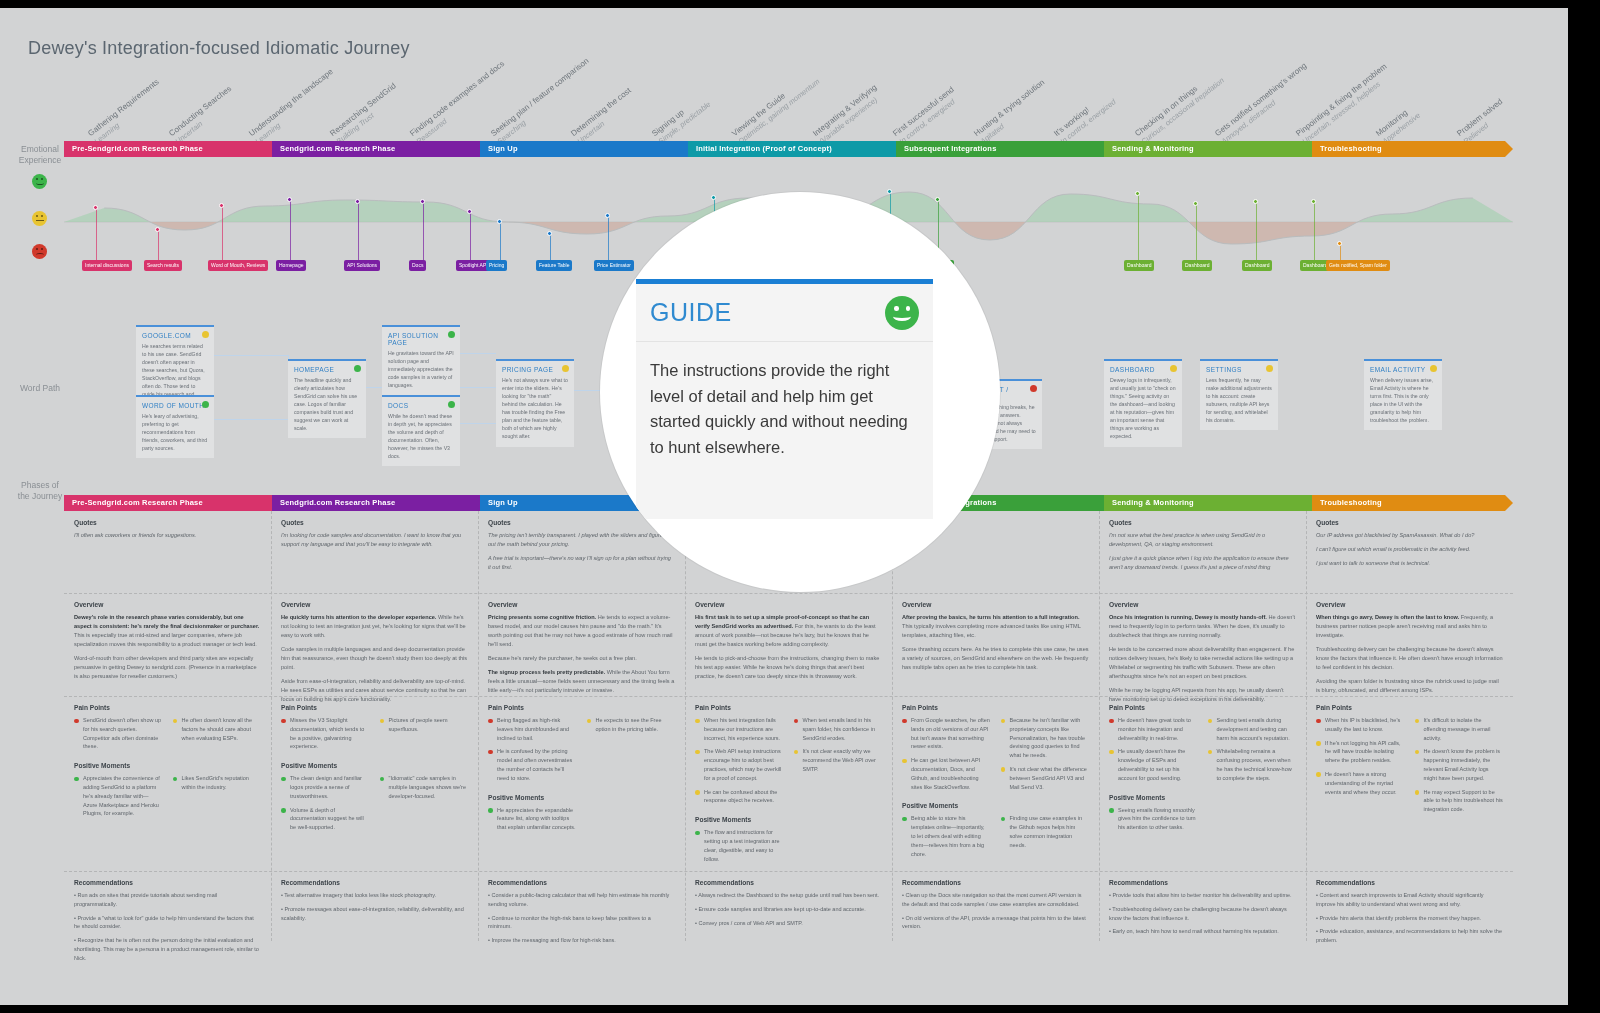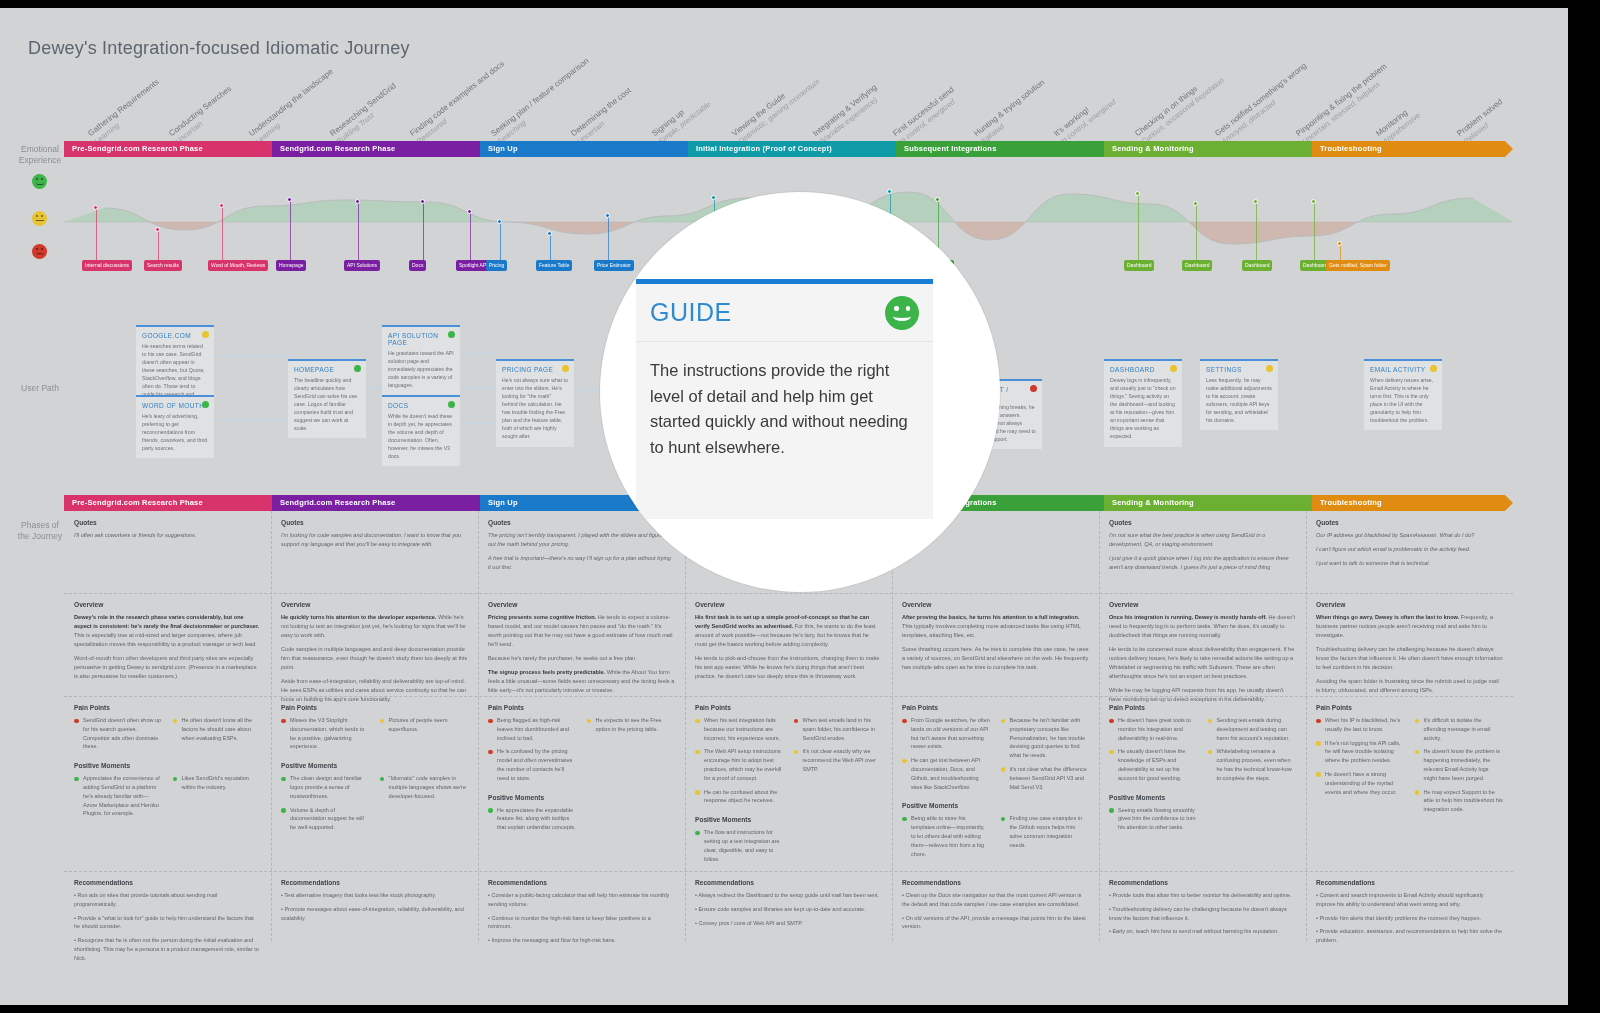--- a/index.html
+++ b/index.html
@@ -115,22 +115,22 @@
   .magcard .mb { padding:16px 14px; font-size:16.5px; line-height:1.55; color:#3a3a3a; }
 </style>
 </head>
 <body>
 
 <div id="board">
 
   <div class="title">Dewey's Integration-focused Idiomatic Journey</div>
 
   <div class="rowlabel" style="top:136px;">Emotional<br>Experience</div>
-  <div class="rowlabel" style="top:375px;">User Path</div>
-  <div class="rowlabel" style="top:512px;">Phases of<br>the Journey</div>
+  <div class="rowlabel" style="top:375px;">Word Path</div>
+  <div class="rowlabel" style="top:472px;">Phases of<br>the Journey</div>
 
   <div class="stages">
       <div class="stage" style="left: 98.25px;">
         <span class="s1">Gathering Requirements</span>
         <span class="s2">Learning</span>
       </div>
       <div class="stage" style="left: 178.75px;">
         <span class="s1">Conducting Searches</span>
         <span class="s2">Uncertain</span>
       </div>

